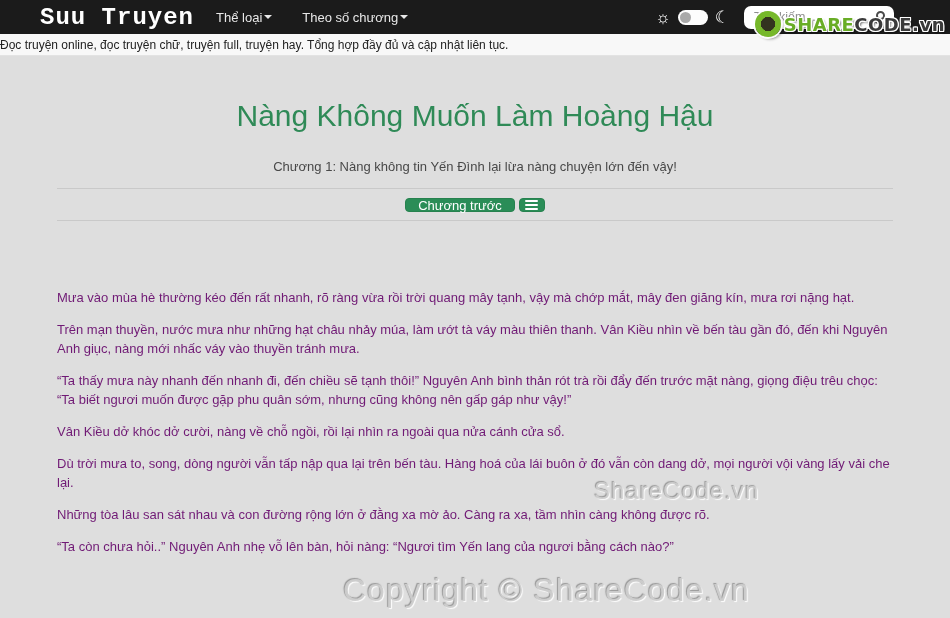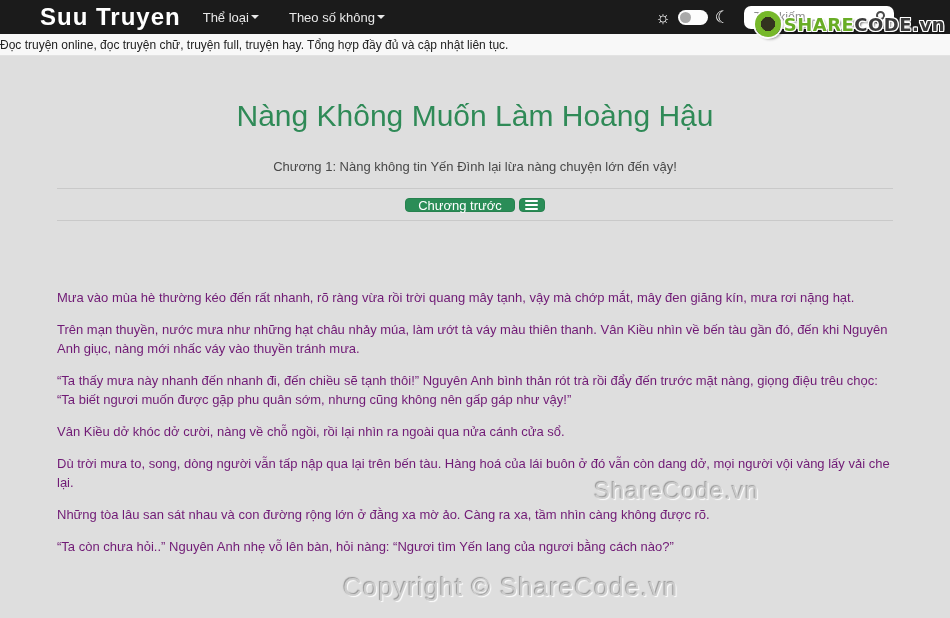--- a/index.html
+++ b/index.html
@@ -19,21 +19,21 @@
     padding-left: 40px;
     position: relative;
     z-index: 5;
   }
   .brand {
     color: #ffffff;
     font-size: 24px;
     font-weight: 700;
     letter-spacing: 1px;
     margin-right: 22px;
-    font-family: Liberation Sans, sans-serif;
+    font-family: Liberation Mono, monospace;
     cursor: pointer;
   }
   .nav-item {
     color: #e8e8e8;
     font-size: 13px;
     margin-right: 30px;
     display: flex;
     align-items: center;
     gap: 2px;
     cursor: pointer;
@@ -205,35 +205,35 @@
     position: absolute;
     z-index: 40;
     pointer-events: none;
     font-family: "Liberation Sans", sans-serif;
     color: rgba(205,205,205,0.95);
     text-shadow: -1px -1px 1px rgba(130,130,130,.75), 1px 1px 1px rgba(255,255,255,.95);
     letter-spacing: 1px;
     white-space: nowrap;
   }
   .wm-mid { left: 594px; top: 477px; font-size: 24px; }
-  .wm-bottom { left: 343px; top: 572px; font-size: 26px; }
+  .wm-bottom { left: 343px; top: 572px; font-size: 32px; }
 </style>
 </head>
 <body>
 
 <header class="navbar">
   <span class="brand">Suu Truyen</span>
 
   <span class="nav-item">
     <span>Thể loại</span>
     <span class="caret"></span>
   </span>
 
   <span class="nav-item">
-    <span>Theo số không</span>
+    <span>Theo số chương</span>
     <span class="caret"></span>
   </span>
 
   <span class="nav-right">
     <span class="theme-icon">☼</span>
     <span class="theme-toggle">
       <span class="knob"></span>
     </span>
     <span class="theme-icon">☾</span>
 

